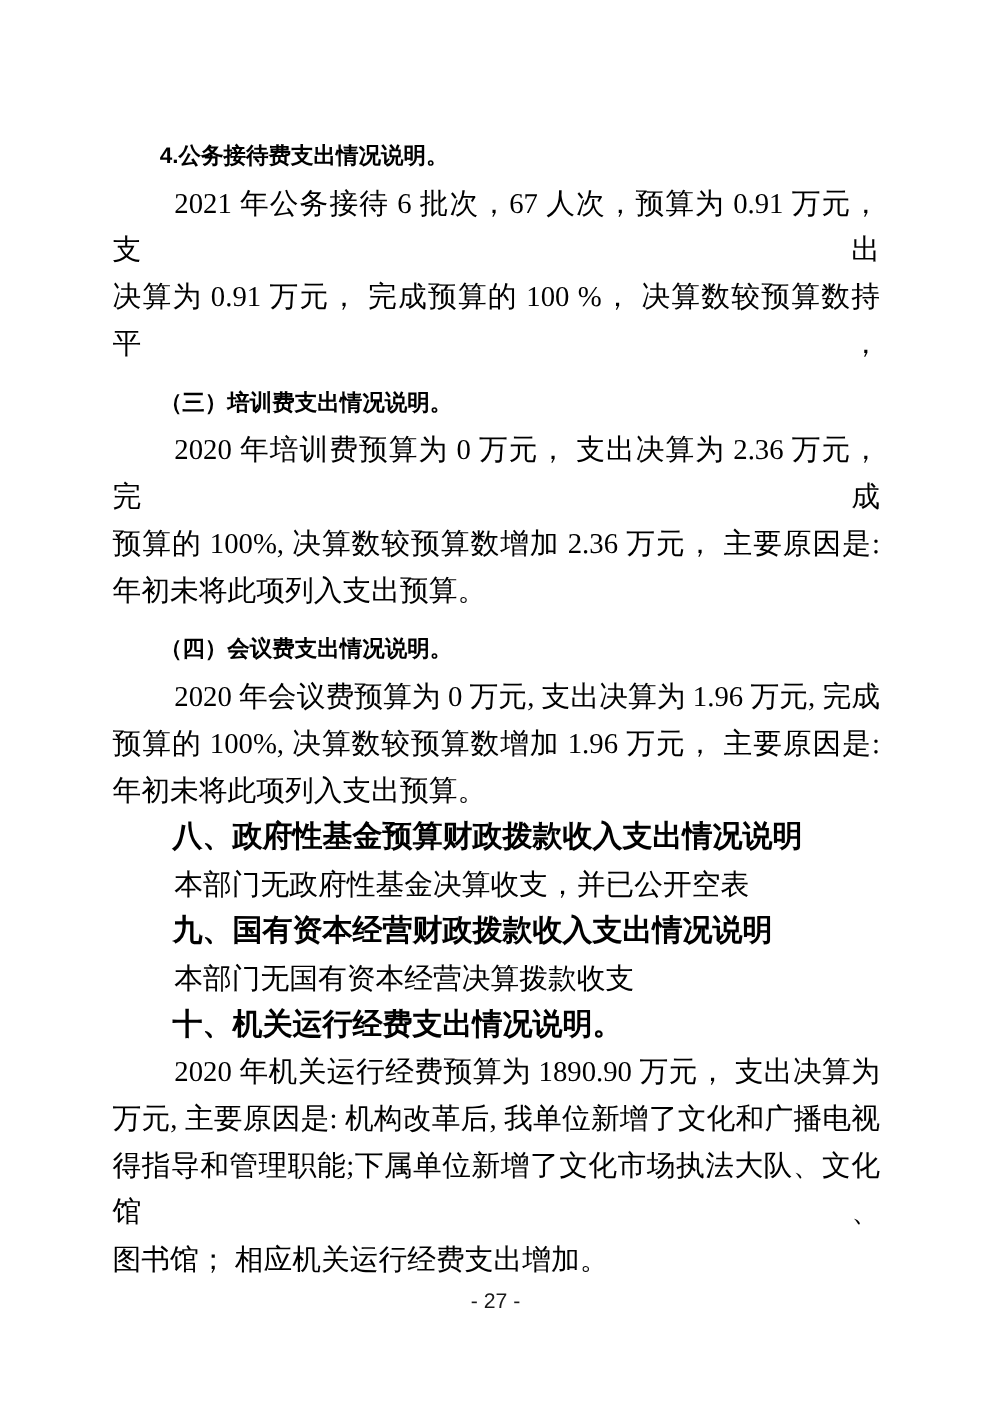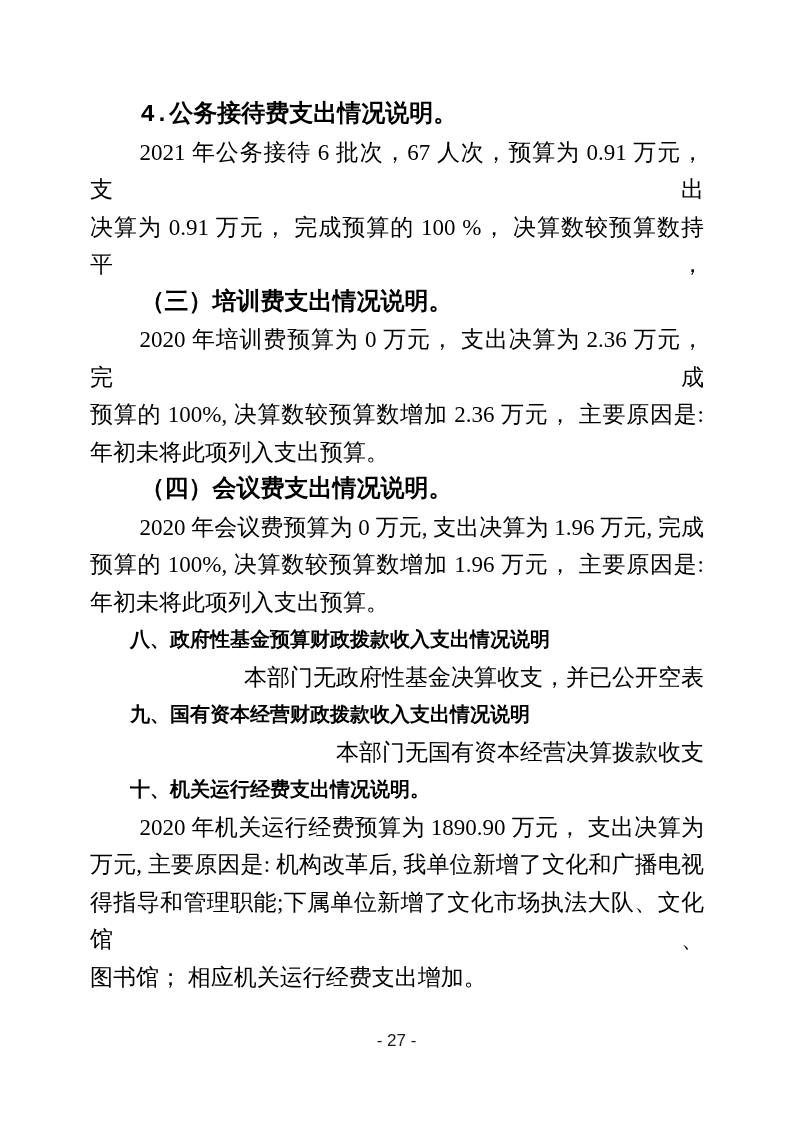--- a/index.html
+++ b/index.html
@@ -23,36 +23,36 @@
     width: 614px;
   }
   .line {
     font-size: 23px;
     line-height: 37.5px;
     font-family: "Liberation Serif", "DejaVu Serif", serif;
     white-space: normal;
   }
   .indent {
     text-indent: 2.15em;
-    text-align: right;
   }
   .justify {
     text-align: justify;
     text-align-last: justify;
   }
   .heading-serif {
     font-weight: bold;
-    font-size: 24px;
+    font-size: 18px;
     line-height: 37.5px;
     text-indent: 2.1em;
-    font-family: Liberation Mono, monospace;
+    font-family: Liberation Sans, sans-serif;
+    margin-top: 10px;
   }
   .heading-sans {
     font-weight: bold;
-    font-size: 20px;
+    font-size: 24px;
     line-height: 37.5px;
     text-indent: 2em;
     font-family: "Liberation Sans", "DejaVu Sans", sans-serif;
   }
   .footer {
     position: absolute;
     top: 1030px;
     left: 0;
     width: 100%;
     text-align: center;

